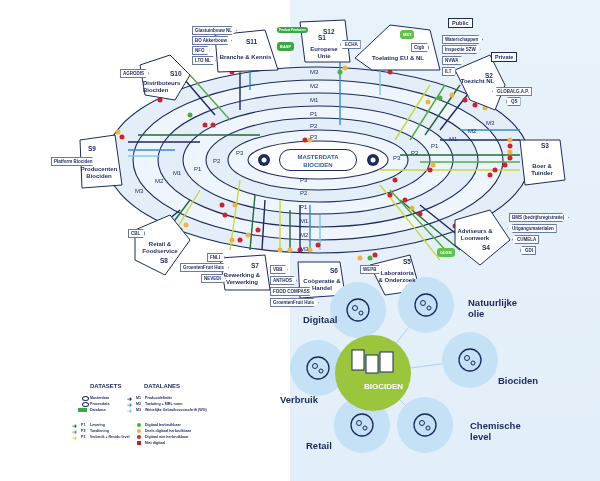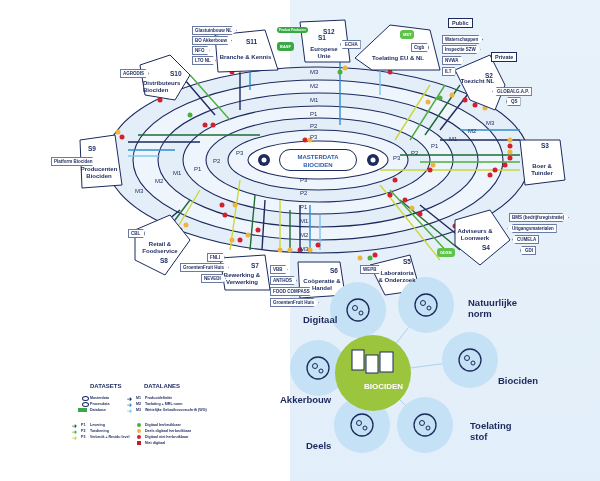--- a/index.html
+++ b/index.html
@@ -291,25 +291,25 @@
 <div class="tag" style="left:192px;top:46px">NFO</div>
 <div class="tag" style="left:192px;top:56px">LTO NL</div>
 
 <div class="sid" style="left:323px;top:28px">S12</div>
 <div class="sname" style="left:304px;top:46px;width:40px">Europese Unie</div>
 <div class="tag left" style="left:340px;top:40px">ECHA</div>
 <div class="db" style="left:277px;top:27px;font-size:3px;padding:1px 2px">Product Producers</div>
 <div class="db" style="left:277px;top:42px">BASF</div>
 
 <div class="bubble-label" style="left:303px;top:314px">Digitaal</div>
-<div class="bubble-label" style="left:468px;top:297px;width:55px">Natuurlijke norm</div>
+<div class="bubble-label" style="left:468px;top:297px;width:55px">Natuurlijke olie</div>
 <div class="bubble-label" style="left:498px;top:375px">Biociden</div>
-<div class="bubble-label" style="left:470px;top:420px;width:50px">Toelating stof</div>
-<div class="bubble-label" style="left:306px;top:440px">Deels</div>
-<div class="bubble-label" style="left:280px;top:394px">Akkerbouw</div>
+<div class="bubble-label" style="left:470px;top:420px;width:50px">Chemische level</div>
+<div class="bubble-label" style="left:306px;top:440px">Retail</div>
+<div class="bubble-label" style="left:280px;top:394px">Verbruik</div>
 <div class="core-label" style="left:364px;top:382px">BIOCIDEN</div>
 
 <div class="legend-h" style="left:90px;top:383px">DATASETS</div>
 <div class="legend-h" style="left:144px;top:383px">DATALANES</div>
 <div id="legend">
     <div style="position:absolute;left:82px;top:396px;width:5px;height:3px;border:1px solid #1c2a5e;border-radius:50%"></div>
     <div class="legend-item" style="left:90px;top:396px">Masterdata</div>
     <div style="position:absolute;left:82px;top:402px;width:5px;height:3px;border:1px solid #1c2a5e;border-radius:50%"></div>
     <div class="legend-item" style="left:90px;top:402px">Procesdata</div>
     <div style="position:absolute;left:78px;top:408px;width:9px;height:4px;background:#3aa844"></div>

